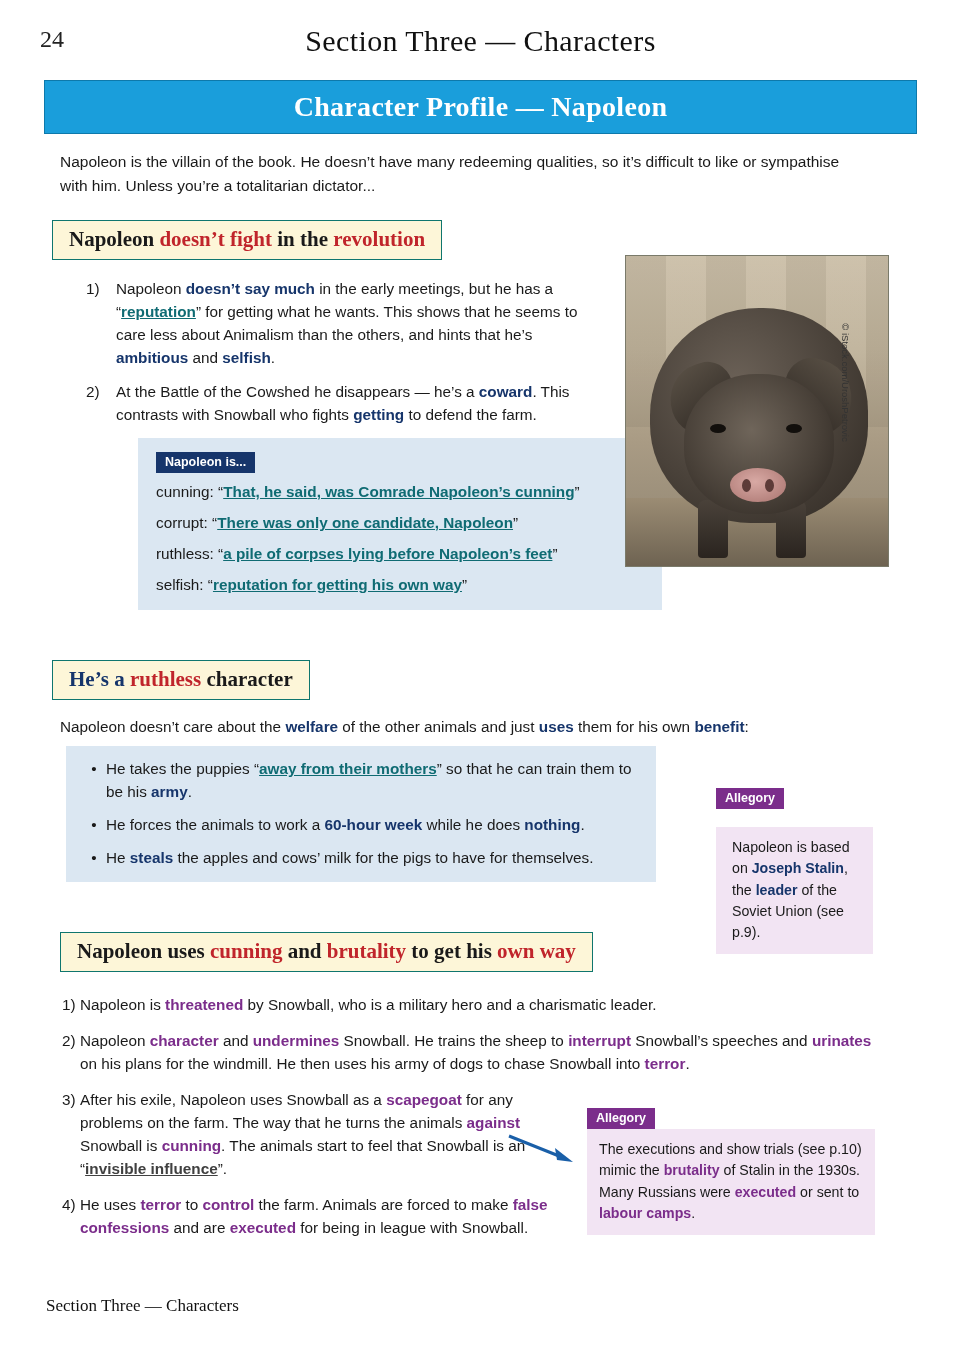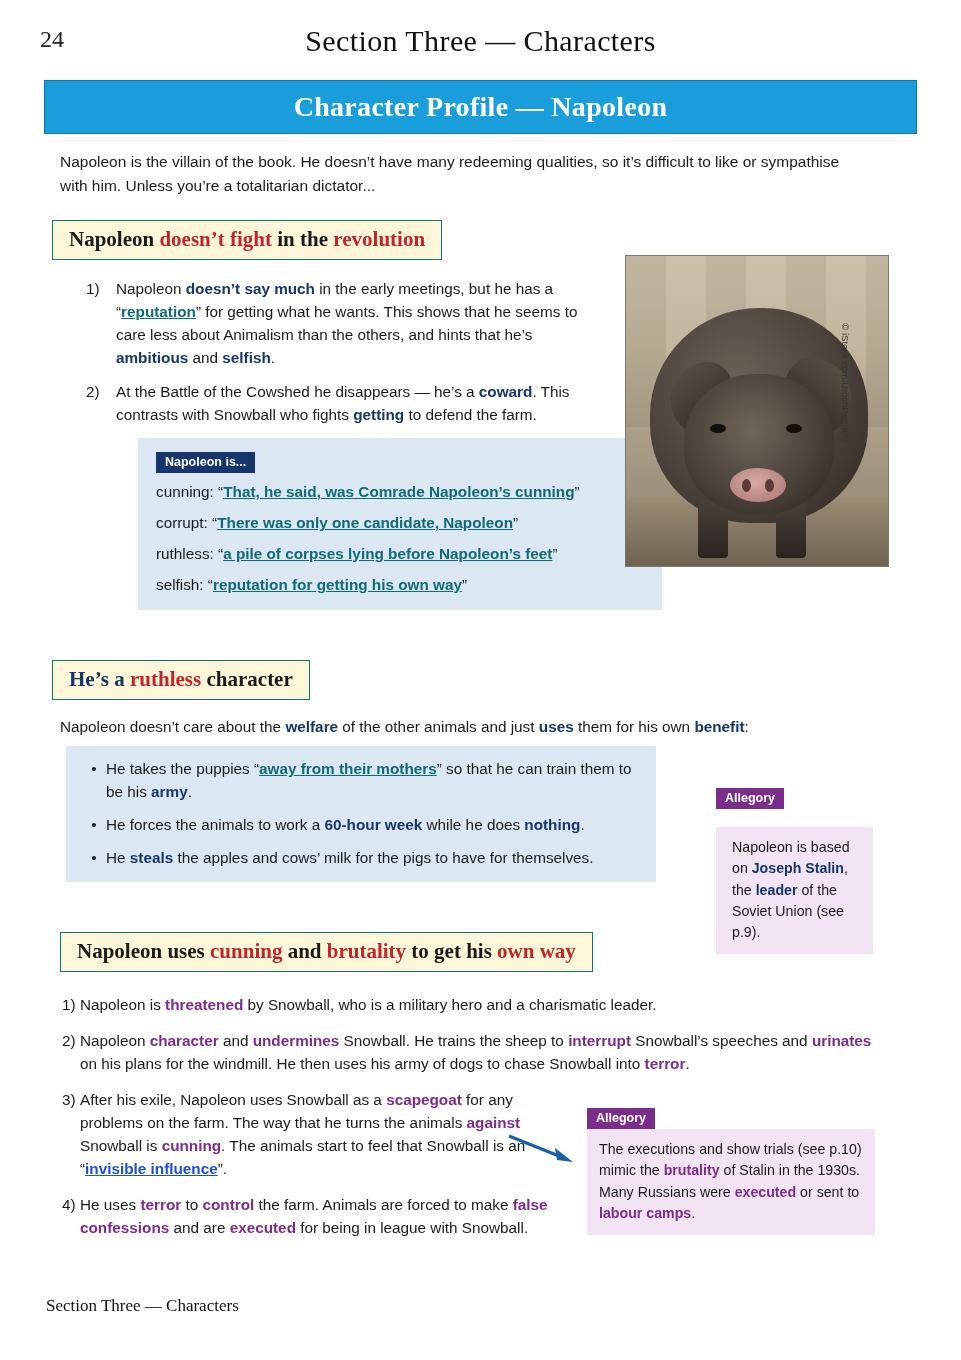--- a/index.html
+++ b/index.html
@@ -399,21 +399,21 @@
       <div class="num-item">
         <div class="n">1)</div>
         <div class="t">Napoleon is <b class="purple">threatened</b> by Snowball, who is a military hero and a charismatic leader.</div>
       </div>
       <div class="num-item">
         <div class="n">2)</div>
         <div class="t">Napoleon <b class="purple">character</b> and <b class="purple">undermines</b> Snowball.  He trains the sheep to <b class="purple">interrupt</b> Snowball’s speeches and <b class="purple">urinates</b> on his plans for the windmill.  He then uses his army of dogs to chase Snowball into <b class="purple">terror</b>.</div>
       </div>
       <div class="num-item" style="width:520px;">
         <div class="n">3)</div>
-        <div class="t">After his exile, Napoleon uses Snowball as a <b class="purple">scapegoat</b> for any problems on the farm.  The way that he turns the animals <b class="purple">against</b> Snowball is <b class="purple">cunning</b>.  The animals start to feel that Snowball is an “<span class="uline" style="color:#1d4ed8;">invisible influence</span>”.</div>
+        <div class="t">After his exile, Napoleon uses Snowball as a <b class="purple">scapegoat</b> for any problems on the farm.  The way that he turns the animals <b class="purple">against</b> Snowball is <b class="purple">cunning</b>.  The animals start to feel that Snowball is an “<span class="uline" style="color:#404040;">invisible influence</span>”.</div>
       </div>
       <div class="num-item" style="width:520px;">
         <div class="n">4)</div>
         <div class="t">He uses <b class="purple">terror</b> to <b class="purple">control</b> the farm.  Animals are forced to make <b class="purple">false confessions</b> and are <b class="purple">executed</b> for being in league with Snowball.</div>
       </div>
     </div>
 
     <svg class="arrow" viewBox="0 0 70 34">
       <path d="M2 4 L52 24" stroke="#1a5fa8" stroke-width="3" fill="none"></path>
       <path d="M66 30 L48 16 L50 28 Z" fill="#1a5fa8"></path>

